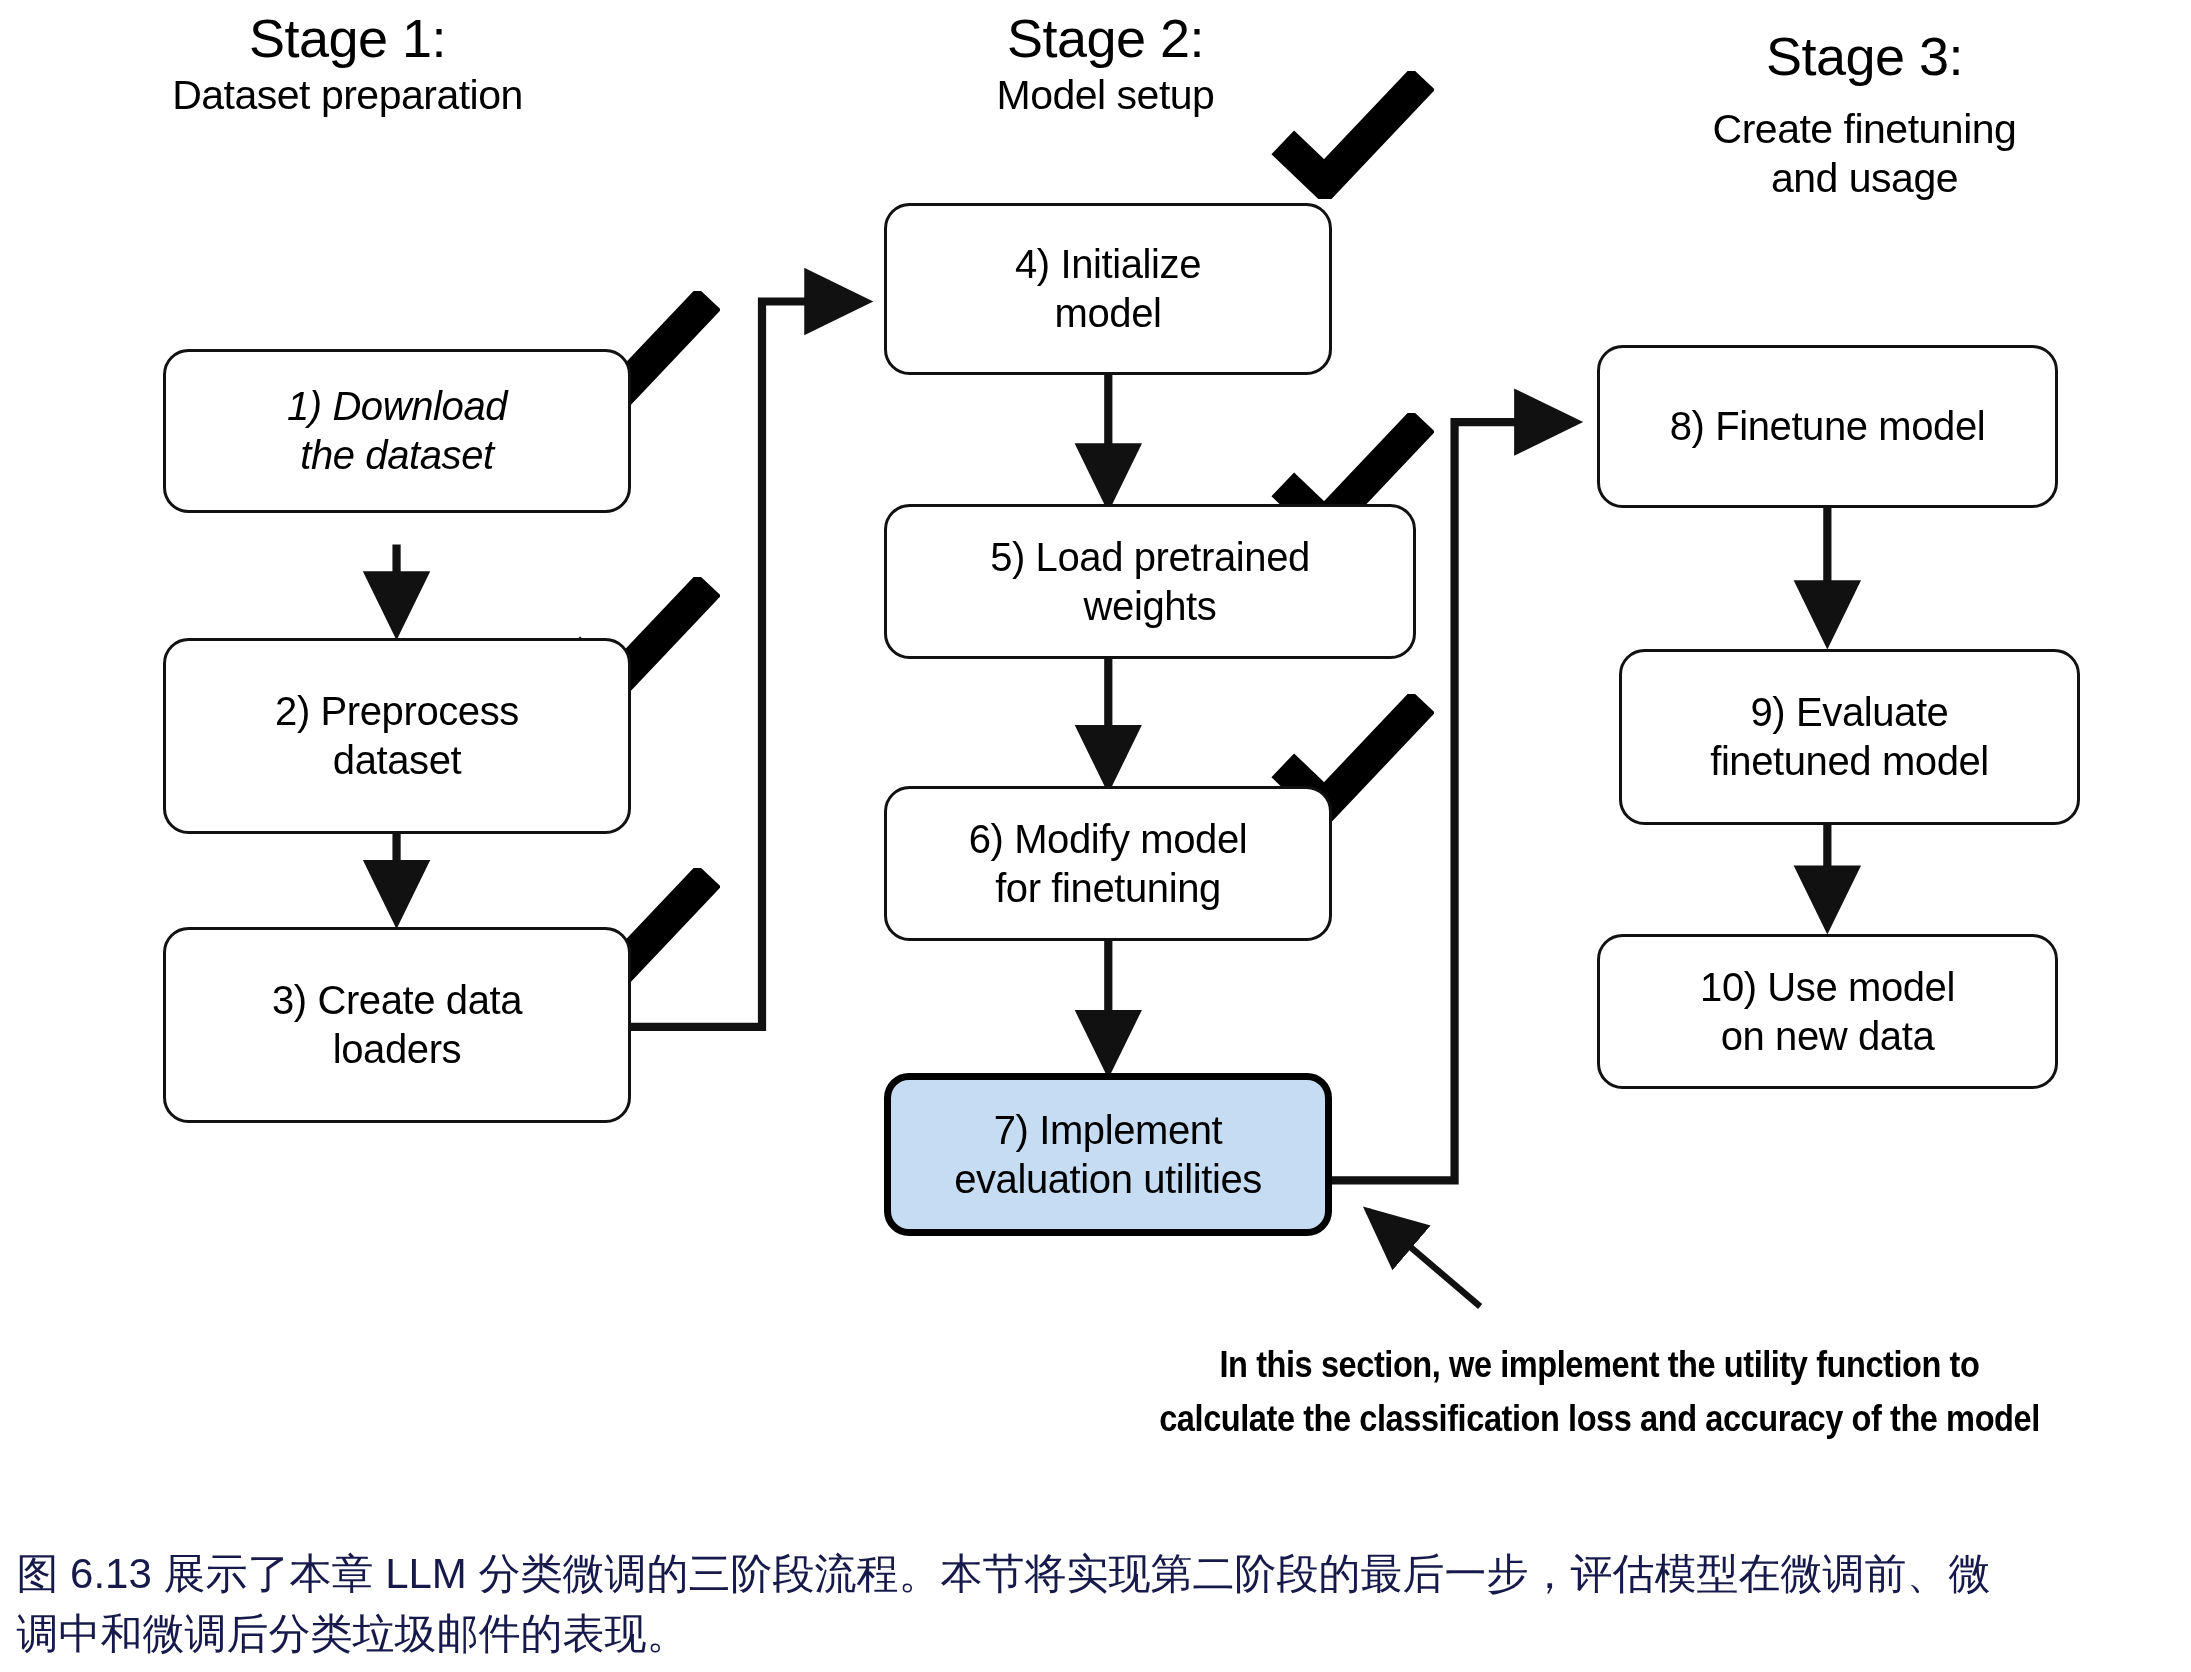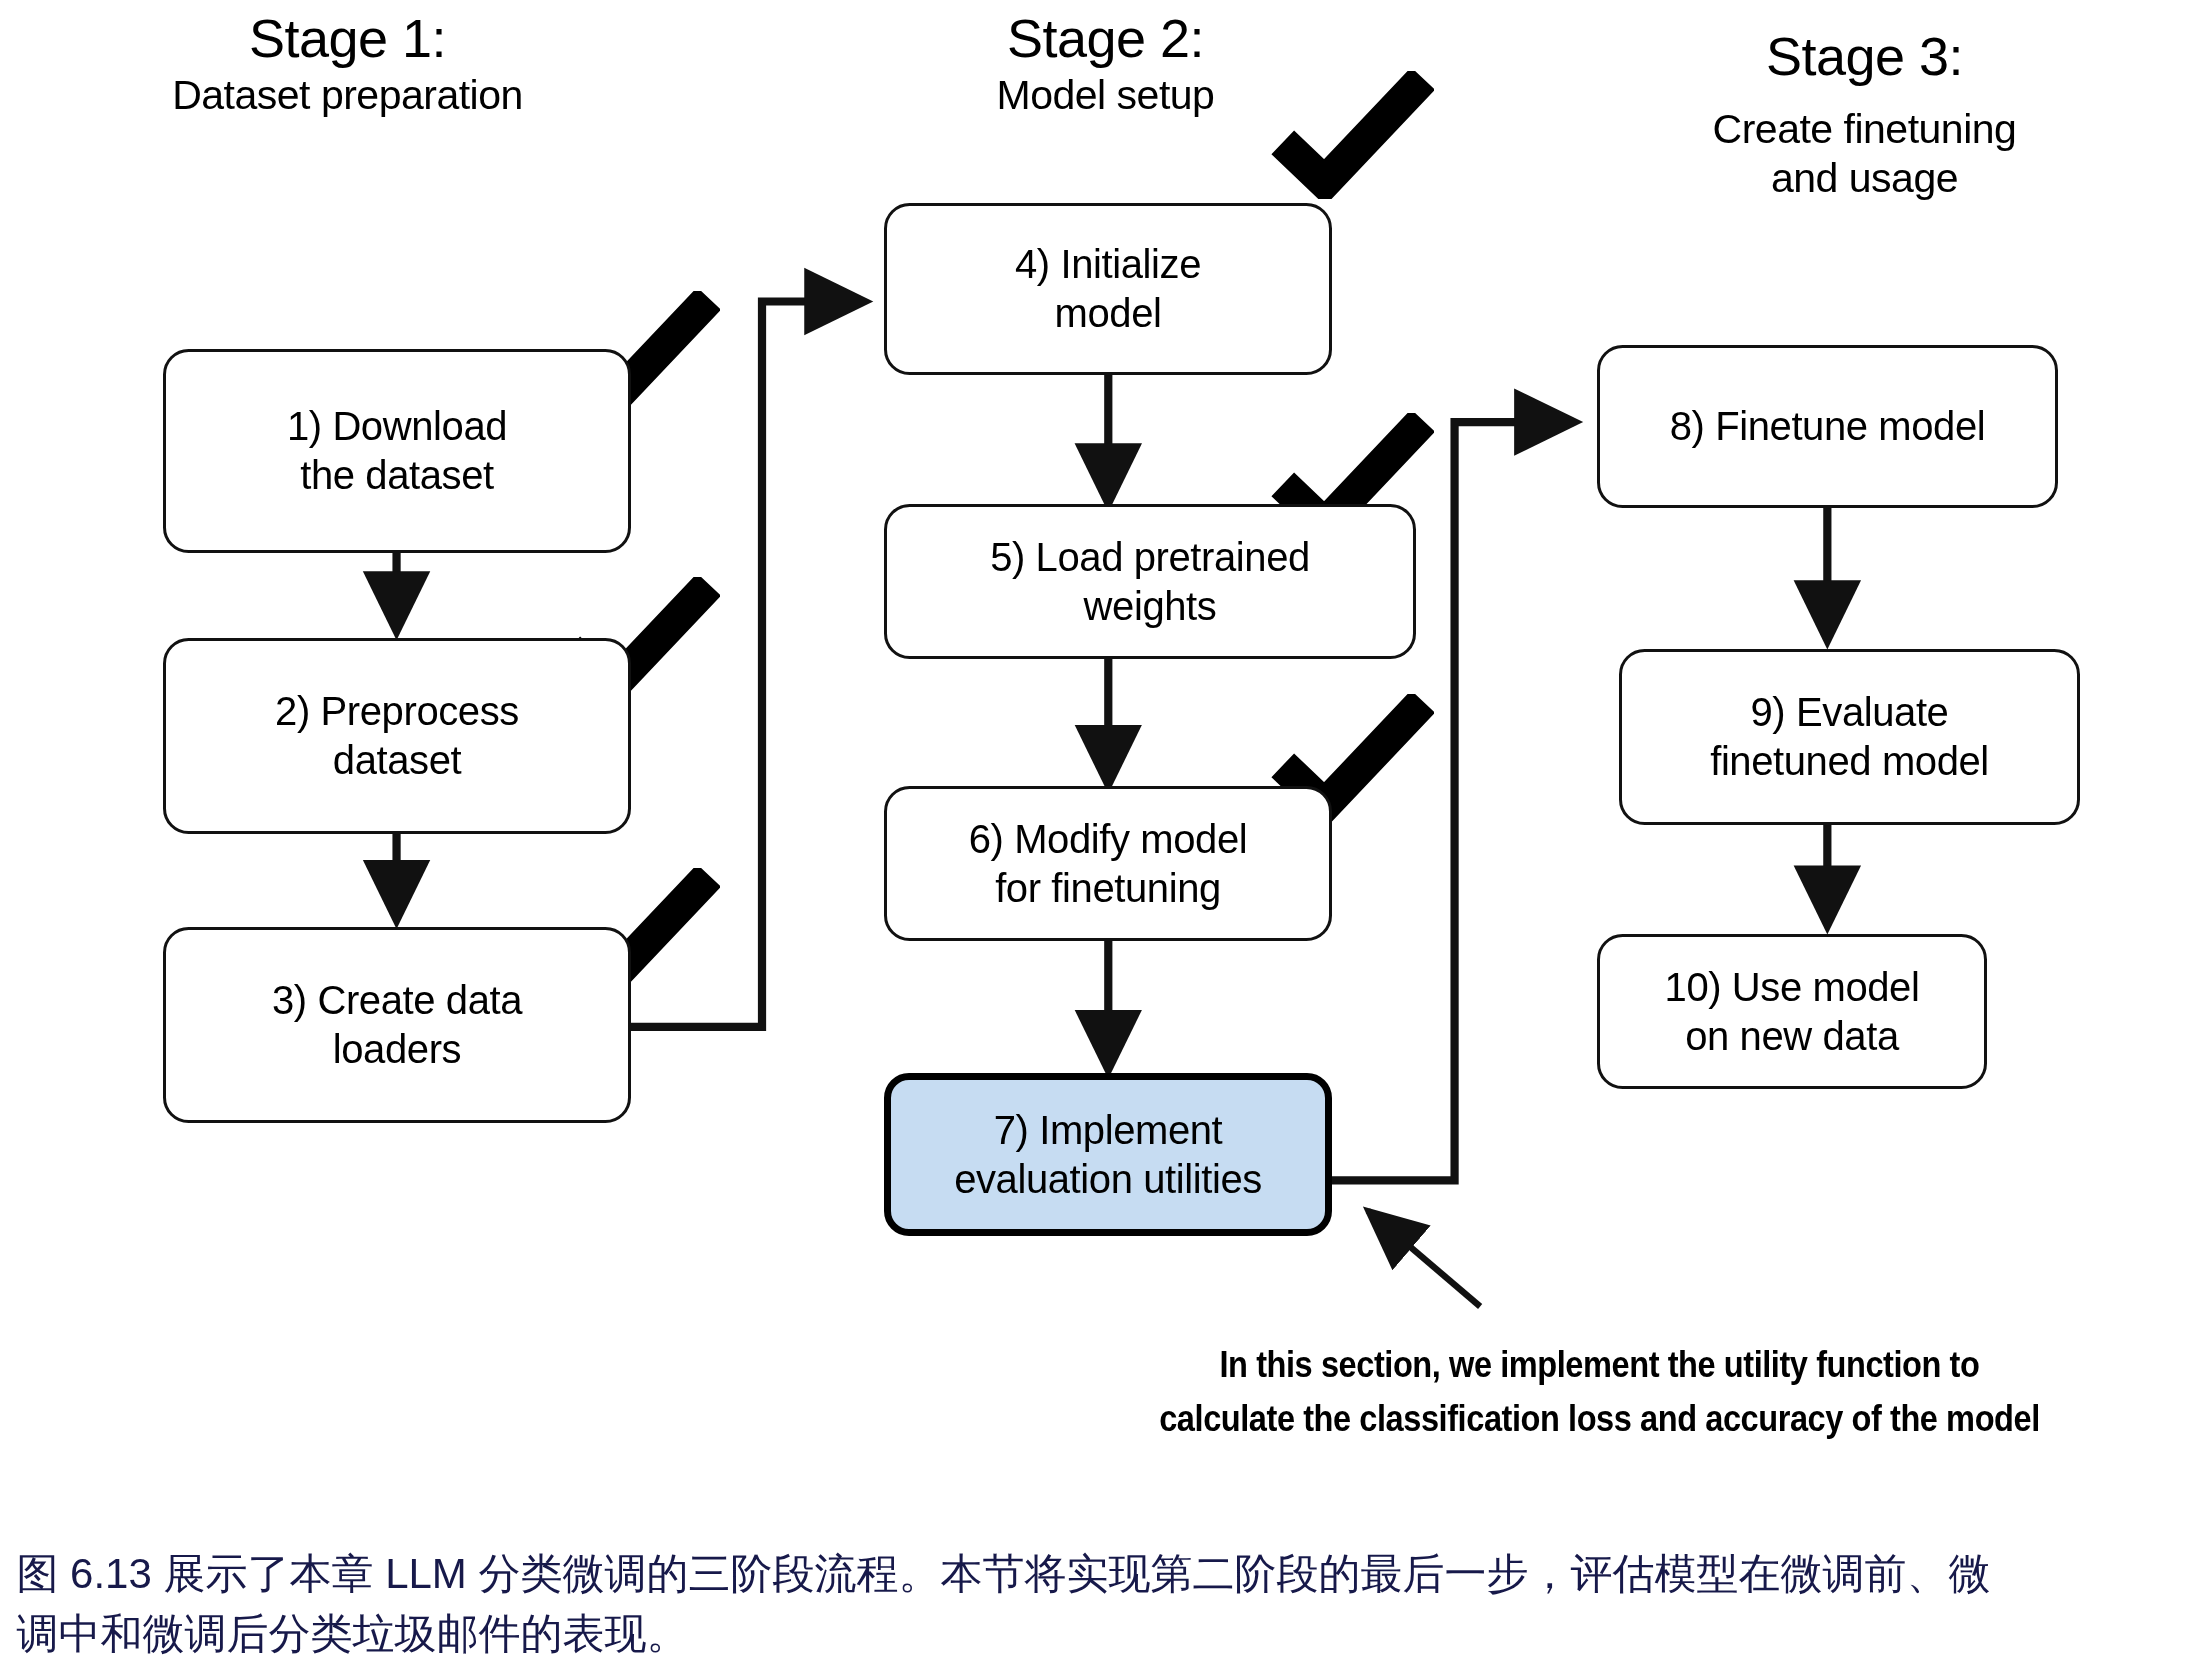--- a/index.html
+++ b/index.html
@@ -112,21 +112,21 @@
   <svg class="check" style="left:1270px;top:71px;width:164px;height:128px;" viewBox="0 0 180 140">
     <path d="M14,78 L60,122 L168,8" stroke="#000" stroke-width="36" fill="none" stroke-linecap="butt" stroke-linejoin="miter"></path>
   </svg>
   <svg class="check" style="left:1270px;top:413px;width:164px;height:128px;" viewBox="0 0 180 140">
     <path d="M14,78 L60,122 L168,8" stroke="#000" stroke-width="36" fill="none" stroke-linecap="butt" stroke-linejoin="miter"></path>
   </svg>
   <svg class="check" style="left:1270px;top:694px;width:164px;height:128px;" viewBox="0 0 180 140">
     <path d="M14,78 L60,122 L168,8" stroke="#000" stroke-width="36" fill="none" stroke-linecap="butt" stroke-linejoin="miter"></path>
   </svg>
 
-  <div class="node" style="left:163px;top:349px;width:468px;height:204px;white-space:pre-line;">1) Download
+  <div class="node" style="left:163px;top:349px;width:468px;height:164px;white-space:pre-line;font-style:italic;">1) Download
 the dataset</div>
 
   <div class="node" style="left:163px;top:638px;width:468px;height:196px;white-space:pre-line;">2) Preprocess
 dataset</div>
 
   <div class="node" style="left:163px;top:927px;width:468px;height:196px;white-space:pre-line;">3) Create data
 loaders</div>
 
   <div class="node" style="left:884px;top:203px;width:448px;height:172px;white-space:pre-line;">4) Initialize
 model</div>
@@ -138,21 +138,21 @@
 for finetuning</div>
 
   <div class="node highlight" style="left:884px;top:1073px;width:448px;height:163px;white-space:pre-line;">7) Implement
 evaluation utilities</div>
 
   <div class="node" style="left:1597px;top:345px;width:461px;height:163px;white-space:pre-line;">8) Finetune model</div>
 
   <div class="node" style="left:1619px;top:649px;width:461px;height:176px;white-space:pre-line;text-align:center;">9) Evaluate
 finetuned model</div>
 
-  <div class="node" style="left:1597px;top:934px;width:390px;height:155px;white-space:pre-line;">10) Use model
+  <div class="node" style="left:1597px;top:934px;width:461px;height:155px;white-space:pre-line;">10) Use model
 on new data</div>
 
   <div class="note" style="left:969px;top:1338px;width:1261px;">
     <div>In this section, we implement the utility function to</div>
     <div>calculate the classification loss and accuracy of the model</div>
   </div>
 
   <div class="caption" style="left:16.4px;top:1544px;width:2166px;">
     <div>图 6.13 展示了本章 LLM 分类微调的三阶段流程。本节将实现第二阶段的最后一步，评估模型在微调前、微</div>
     <div>调中和微调后分类垃圾邮件的表现。</div>

